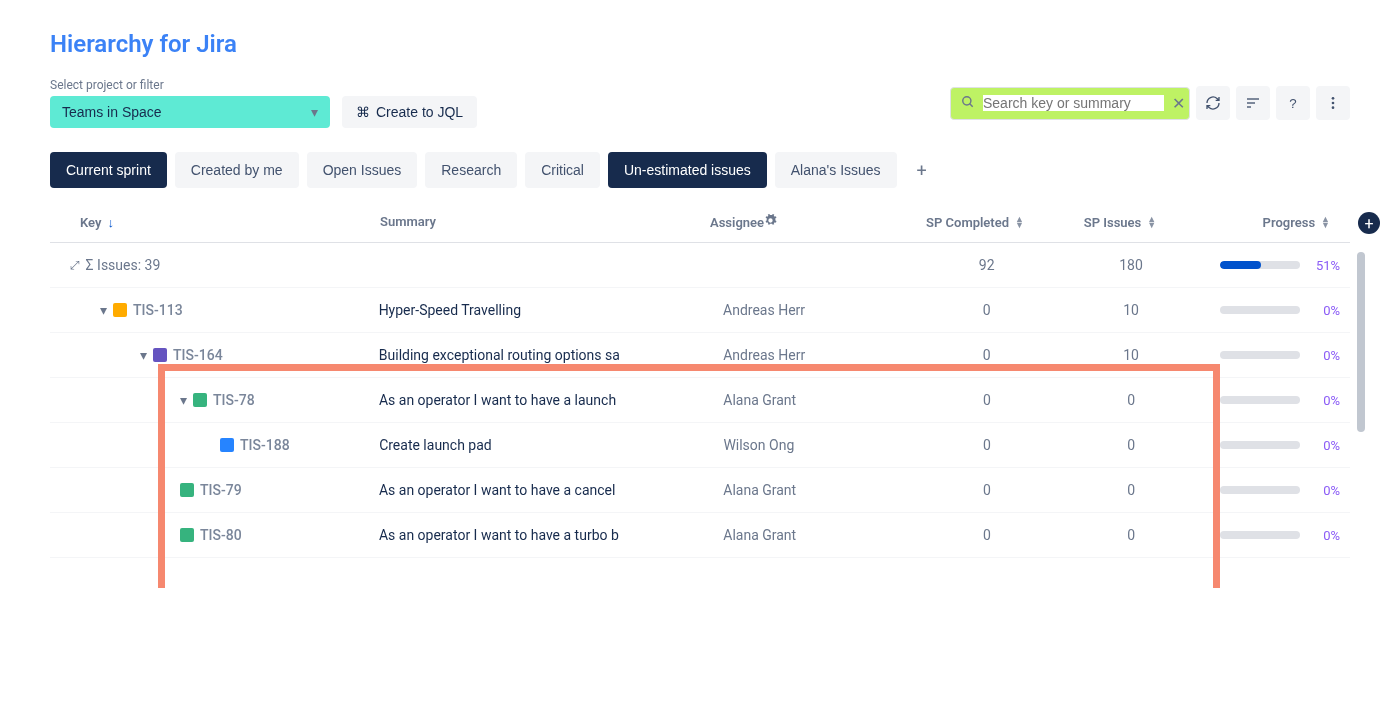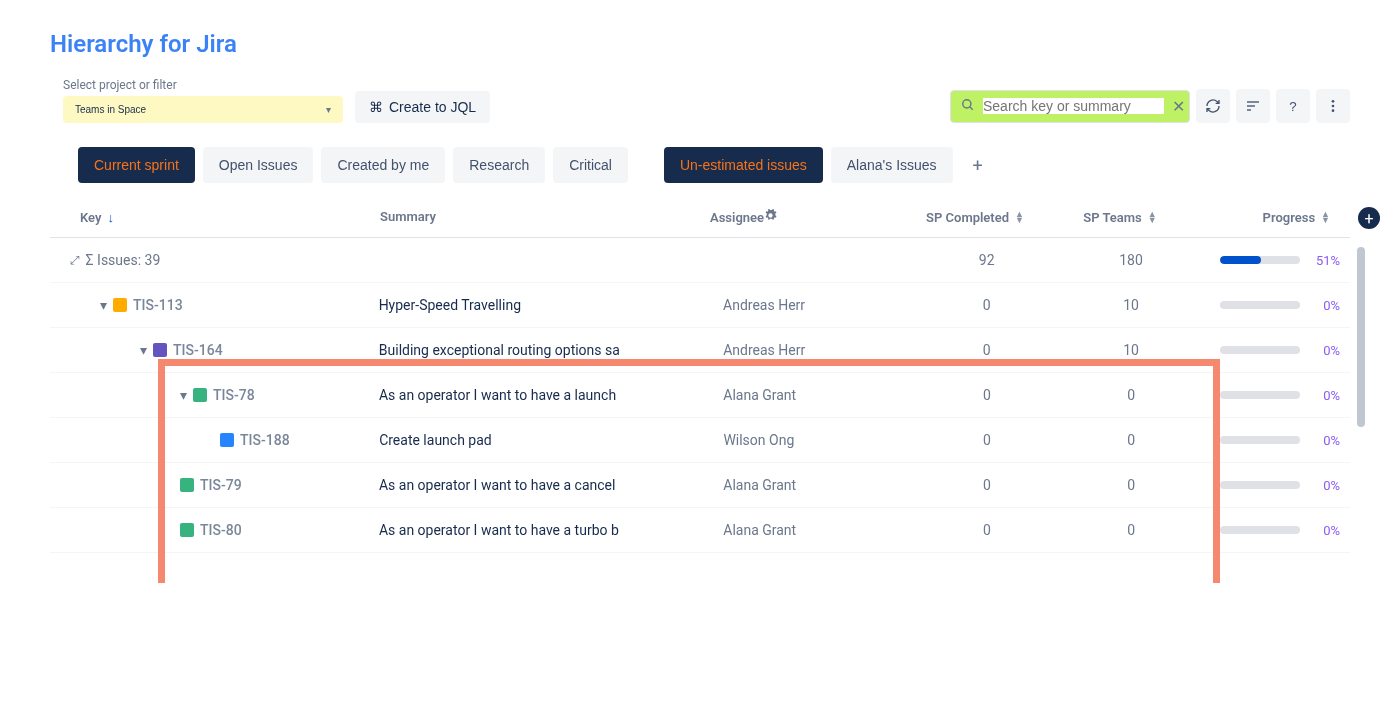--- a/index.html
+++ b/index.html
@@ -1,30 +1,30 @@
 <!DOCTYPE html>
 <html><head>
 <meta charset="utf-8">
 <style>
 * { box-sizing: border-box; margin: 0; padding: 0; }
 body { font-family: -apple-system, BlinkMacSystemFont, "Segoe UI", Roboto, sans-serif; background: #fff; color: #172b4d; padding: 30px 50px; width: 1400px; }
 .page-title { font-size: 24px; font-weight: 600; color: #3b82f6; margin-bottom: 20px; }
-.toolbar-row { display: flex; align-items: flex-end; justify-content: space-between; margin-bottom: 24px; margin-left: 13px; }
+.toolbar-row { display: flex; justify-content: space-between; margin-bottom: 24px; }
 .toolbar-left { display: flex; align-items: flex-end; gap: 12px; }
 .project-select-wrap { display: flex; flex-direction: column; gap: 4px; }
 .project-select-label { font-size: 12px; color: #6b778c; }
-.project-select { background: #fef9c3; border: none; border-radius: 4px; padding: 8px 12px; display: flex; align-items: center; justify-content: space-between; width: 280px; font-size: 10px; color: #172b4d; cursor: pointer; }
+.project-select { background: #5eead4; border: none; border-radius: 4px; padding: 8px 12px; display: flex; align-items: center; justify-content: space-between; width: 280px; font-size: 14px; color: #172b4d; cursor: pointer; }
 .jql-btn { background: #f4f5f7; border: none; border-radius: 4px; padding: 8px 14px; display: flex; align-items: center; gap: 6px; font-size: 14px; color: #172b4d; cursor: pointer; }
 .toolbar-right { display: flex; align-items: center; gap: 6px; }
 .search-wrap { display: flex; align-items: center; background: #bef264; border: 1px solid #dfe1e6; border-radius: 4px; padding: 6px 10px; width: 240px; gap: 8px; }
 .search-input { border: none; outline: none; flex: 1; font-size: 14px; color: #6b778c; }
 .icon-btn { background: #f4f5f7; border: none; border-radius: 4px; width: 34px; height: 34px; display: flex; align-items: center; justify-content: center; cursor: pointer; color: #42526e; }
 .filter-tabs { display: flex; align-items: center; gap: 8px; margin-bottom: 0; }
 .filter-tab { background: #f4f5f7; border: none; border-radius: 4px; padding: 10px 16px; font-size: 14px; color: #42526e; cursor: pointer; }
-.filter-tab.active { background: #172b4d; color: #f97316; margin-left: 28px; }
+.filter-tab.active { background: #172b4d; color: #ffffff; }
 .add-tab { width: 34px; height: 34px; display: flex; align-items: center; justify-content: center; color: #6b778c; cursor: pointer; font-size: 18px; }
 .table-wrap { margin-top: 14px; position: relative; }
 .table-header { display: flex; border-bottom: 1px solid #dfe1e6; padding: 12px 0; color: #6b778c; font-size: 13px; font-weight: 600; }
 .col-key { width: 330px; padding-left: 30px; display: flex; align-items: center; gap: 6px; }
 .col-summary { width: 330px; }
 .col-assignee { width: 180px; display: flex; align-items: center; gap: 0; }
 .col-spc { width: 170px; text-align: center; display: flex; align-items: center; justify-content: center; gap: 6px; }
 .col-spt { width: 120px; text-align: center; display: flex; align-items: center; justify-content: center; gap: 6px; }
 .col-progress { width: 160px; text-align: right; display: flex; align-items: center; justify-content: flex-end; gap: 6px; padding-right: 10px; }
 .table-row { display: flex; border-bottom: 1px solid #f4f5f7; padding: 14px 0; font-size: 14px; align-items: center; }
@@ -106,22 +106,22 @@
           <circle cx="12" cy="5" r="2"></circle>
           <circle cx="12" cy="12" r="2"></circle>
           <circle cx="12" cy="19" r="2"></circle>
         </svg>
     </button>
   </div>
 </div>
 
 <div class="filter-tabs" id="filter-tabs">
     <button class="filter-tab active">Current sprint</button>
+    <button class="filter-tab">Created by me</button>
     <button class="filter-tab">Open Issues</button>
-    <button class="filter-tab">Created by me</button>
     <button class="filter-tab">Research</button>
     <button class="filter-tab">Critical</button>
     <button class="filter-tab active">Un-estimated issues</button>
     <button class="filter-tab">Alana's Issues</button>
     <div class="add-tab">+</div>
   </div>
 
 <div class="table-wrap">
   <div class="add-col-btn">+</div>
   <div class="scrollbar-track">
@@ -143,21 +143,21 @@
       </span>
     </div>
     <div class="col-spc">
       <span>SP Completed</span>
       <span class="updown">
           <span>▲</span>
           <span>▼</span>
         </span>
     </div>
     <div class="col-spt">
-      <span>SP Teams</span>
+      <span>SP Issues</span>
       <span class="updown">
           <span>▲</span>
           <span>▼</span>
         </span>
     </div>
     <div class="col-progress">
       <span>Progress</span>
       <span class="updown">
           <span>▲</span>
           <span>▼</span>

